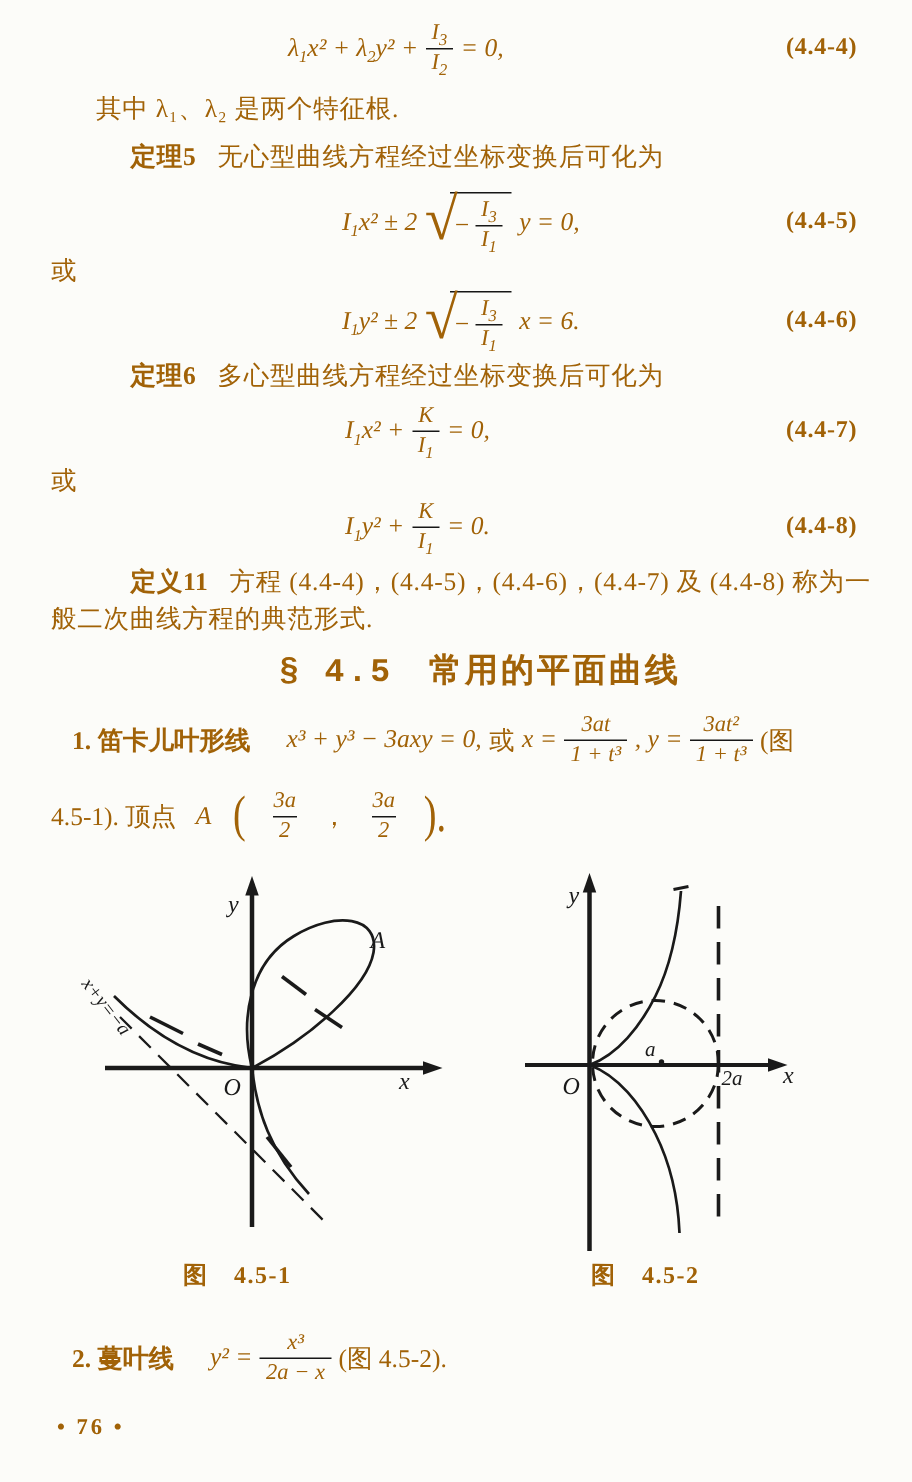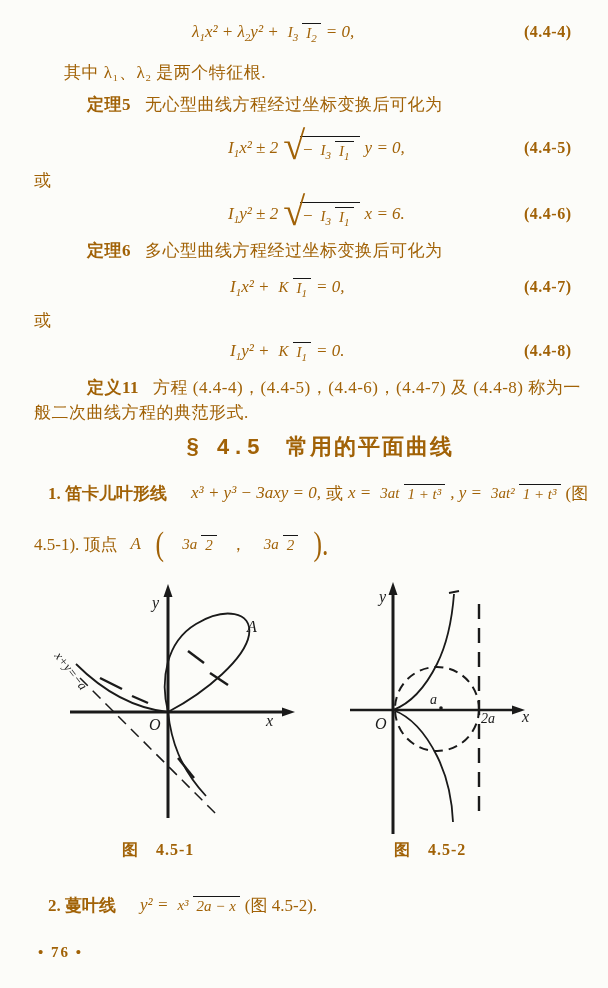--- a/index.html
+++ b/index.html
@@ -14,21 +14,21 @@
   .b { font-weight:bold; }
   .eq {
     position:absolute; display:flex; align-items:center; gap:5px;
     font-size:17px; font-style:italic; white-space:nowrap;
   }
   .eq .up { font-style:normal; }
   .eqnum {
     position:absolute; left:524px; top:50%; transform:translateY(-50%);
     font-size:16px; font-weight:bold; font-style:normal; letter-spacing:0.5px;
   }
-  .frac { display:inline-flex; flex-direction:row; align-items:flex-end; vertical-align:middle; font-size:15px; line-height:17px; }
+  .frac { display:inline-flex; flex-direction:column; align-items:center; vertical-align:middle; font-size:15px; line-height:17px; }
   .frac .num { display:block; padding:0 4px 1px; }
   .frac .den { display:block; border-top:1.6px solid #161616; padding:1px 4px 0; }
   .sqrt { display:inline-flex; align-items:center; }
   .rad { font-size:40px; font-weight:400; line-height:0.85; font-style:normal; transform:translateY(-2px); }
   .radicand { display:inline-flex; align-items:center; gap:3px; border-top:1.7px solid #161616; padding:3px 6px 0 2px; margin-left:-5px; }
   sub { font-size:11px; line-height:0; }
   .bigp { font-size:34px; font-weight:400; font-style:normal; transform:scaleX(0.75); line-height:0.8; }
   .heading { position:absolute; width:608px; text-align:center; font-size:22px; font-weight:bold; letter-spacing:2px;
              font-family:Liberation Mono, monospace;margin-left:16px; }
   .caption { position:absolute; font-size:16px; font-weight:bold; white-space:pre; letter-spacing:1px; }

